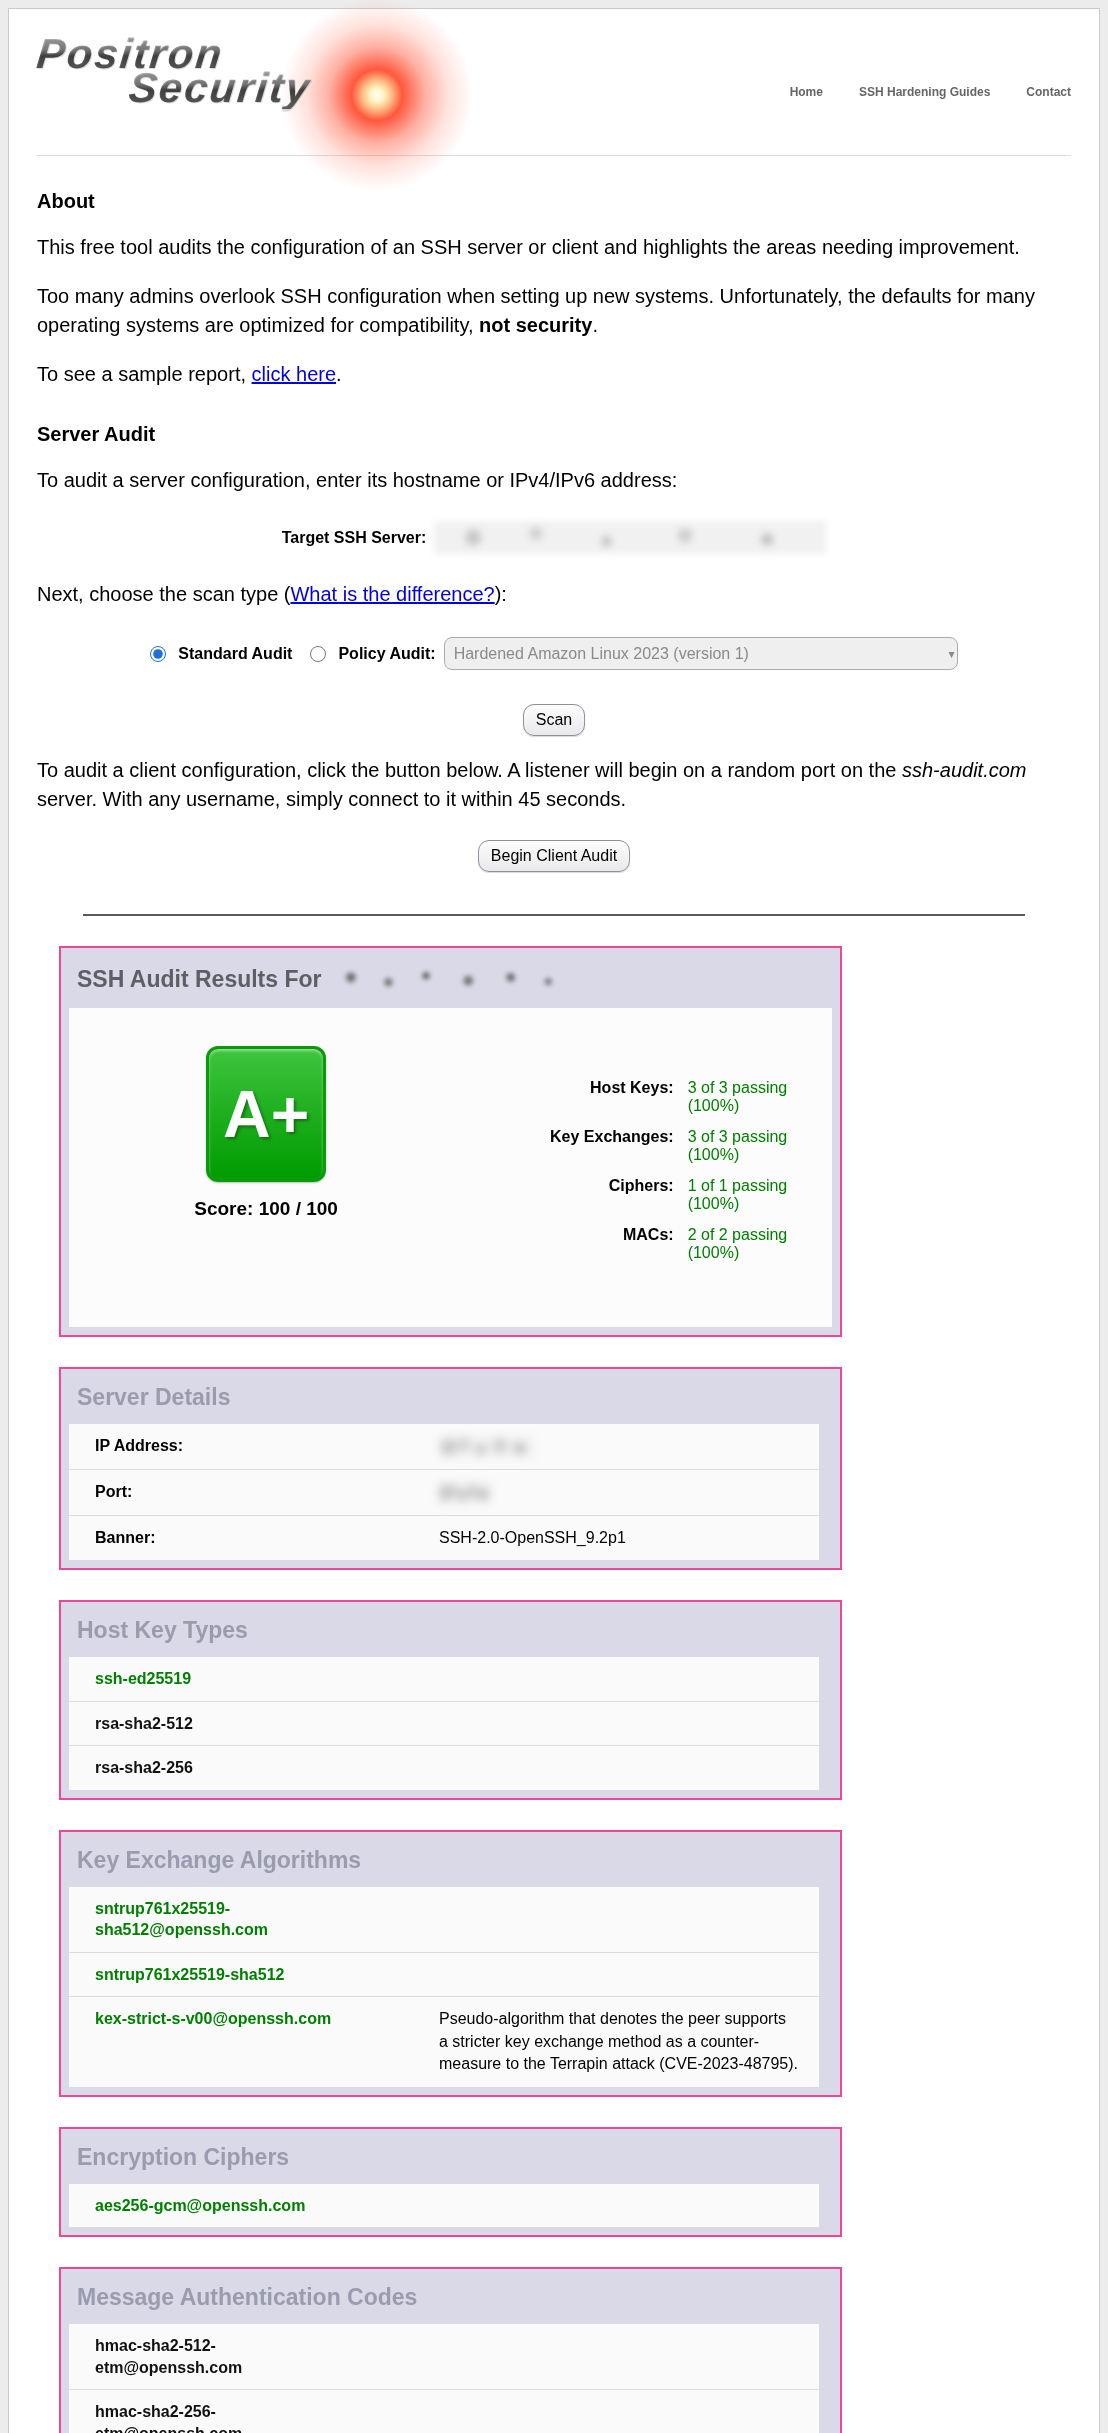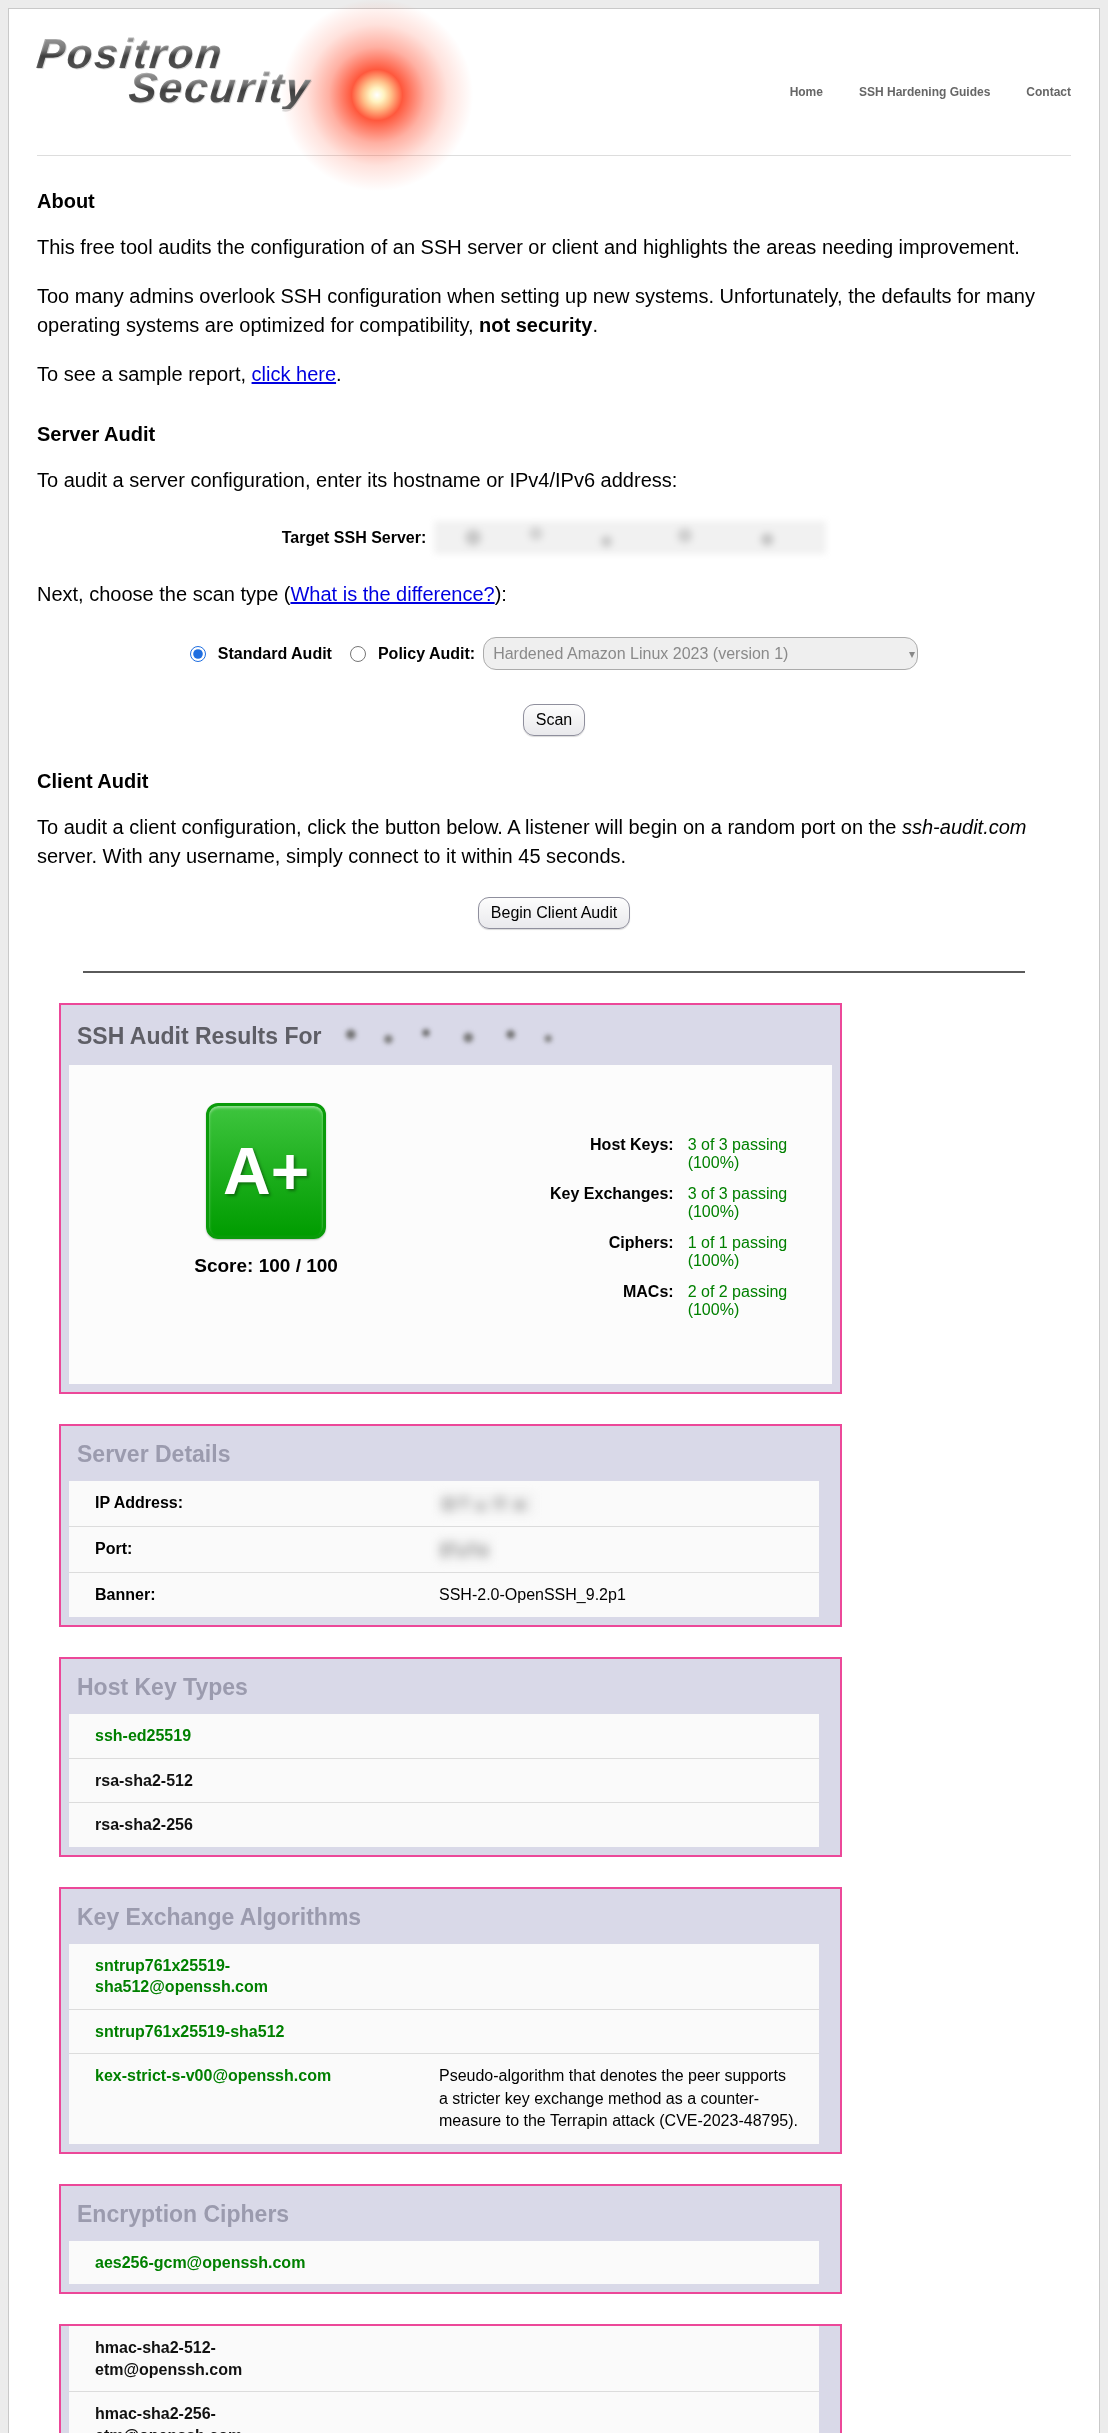--- a/index.html
+++ b/index.html
@@ -74,21 +74,21 @@
   }
   .ip-blur   { width:95px; height:22px; filter:blur(4px); }
   .port-blur { width:52px; height:22px; filter:blur(4px); }
 
   
   .target-row { display:flex; justify-content:center; align-items:center; gap:8px; margin:26px 0; }
   .field-label { font-weight:bold; font-size:16px; }
   .scan-type-row { display:flex; justify-content:center; align-items:center; gap:8px; margin:28px 0 34px 0; }
   input[type=radio] { width:16px; height:16px; accent-color:#1f6ee0; margin:0 4px 0 0; }
   .fake-select {
-    width:435px; height:33px; background:#efefef; border:1px solid #ababab; border-radius:13px;
+    width:514px; height:33px; background:#efefef; border:1px solid #ababab; border-radius:8px;
     display:inline-flex; align-items:center; justify-content:space-between;
     padding:0 2px 0 9px; color:#8a8a8a; font-size:16px; cursor:default;
   }
   .chev { color:#888; font-size:12px; }
   .btn {
     font-family:"Liberation Sans", sans-serif; font-size:16px; color:#000;
     background:linear-gradient(180deg,#fdfdfd,#e9e9ec); border:1px solid #8f8f9d;
     border-radius:11px; padding:6px 12px; cursor:pointer; box-shadow:0 1px 1px rgba(0,0,0,0.15);
   }
   .btn-row { text-align:center; margin:14px 0 8px 0; }
@@ -164,21 +164,20 @@
     <span class="field-label">Standard Audit</span>
     <input type="radio" name="scanType" style="margin-left: 10px;">
     <span class="field-label">Policy Audit:</span>
     <span class="fake-select">
       <span>Hardened Amazon Linux 2023 (version 1)</span>
       <span class="chev">▾</span>
     </span>
   </div>
   <div class="btn-row"><button class="btn">Scan</button></div>
 
-  <h2 class="sec-title">Client Audit</h2>
   <p class="body-text"><span>To audit a client configuration, click the button below. A listener will begin on a random port on the </span><span class="i">ssh-audit.com</span><span> server. With any username, simply connect to it within 45 seconds.</span></p>
   <div class="btn-row" style="margin-top:26px;"><button class="btn">Begin Client Audit</button></div>
 
   <div class="sep-rule"></div>
 
   <div class="section-box">
     <div class="box-head dark">
       <span>SSH Audit Results For</span>
       <span class="host-blur"></span>
     </div>
@@ -266,20 +265,21 @@
   <div class="section-box">
     <div class="box-head">Encryption Ciphers</div>
     <div class="box-body">
       <div class="tbl-row">
           <span class="c1 good">aes256-gcm@openssh.com</span>
         </div>
     </div>
   </div>
 
   <div class="section-box">
+    <div class="box-head">Message Authentication Codes</div>
     <div class="box-body">
       <div class="tbl-row">
           <span class="c1 neutral">hmac-sha2-512-etm@openssh.com</span>
         </div>
       <div class="tbl-row">
           <span class="c1 neutral">hmac-sha2-256-etm@openssh.com</span>
         </div>
     </div>
   </div>
 

